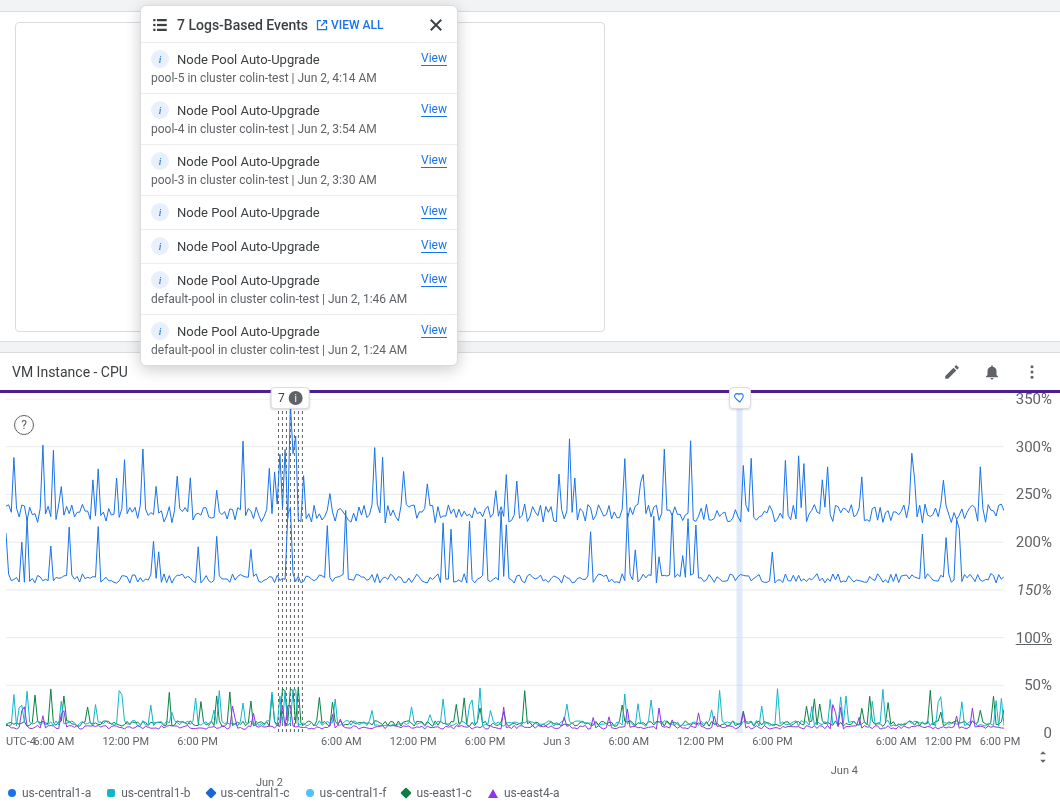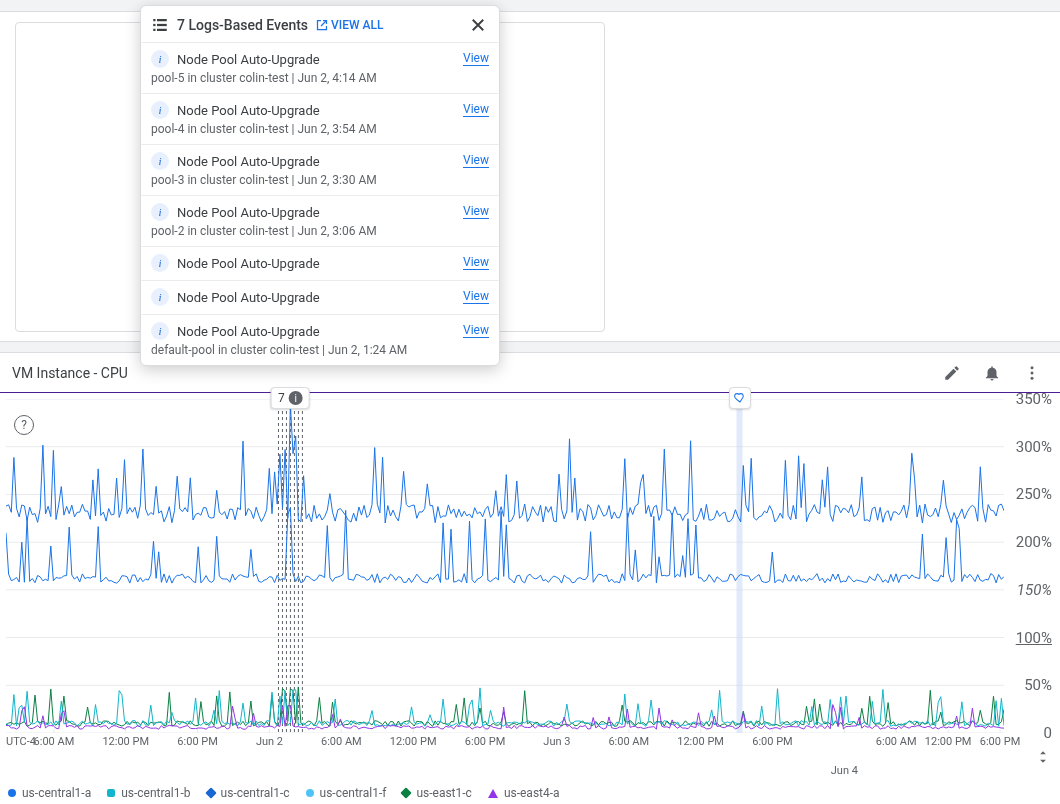--- a/index.html
+++ b/index.html
@@ -38,21 +38,21 @@
   
   .chart-card {
     background: #fff;
     border-top: 1px solid #dadce0;
     position: relative;
     height: 452px;
   }
   .chart-header {
     display: flex; align-items: center;
     height: 40px; padding: 0 12px;
-    border-bottom: 1px solid #4c1d95;
+    border-bottom: 3px solid #4c1d95;
     gap: 8px;
   }
   .chart-title { font-size: 14px; color: #3c4043; flex: 0 0 auto; }
   .chart-header .spacer { flex: 1; }
   .icon-btn {
     width: 32px; height: 32px;
     display: flex; align-items: center; justify-content: center;
     color: #5f6368; cursor: pointer; border-radius: 50%;
   }
   .chart-body { position: relative; height: 380px; }
@@ -115,21 +115,21 @@
     width: 14px; height: 14px; border-radius: 50%;
     background: #5f6368; color: #fff; font-size: 10px;
     display: inline-flex; align-items: center; justify-content: center;
   }
   .chip.heart { padding: 3px; }
   .heart-svg { color: #1a73e8; }
 
   
   .events-popup {
     position: absolute; left: 140px; top: 5px;
-    width: 360px;
+    width: 318px;
     background: #fff; border: 1px solid #dadce0;
     border-radius: 6px;
     box-shadow: 0 4px 16px rgba(0,0,0,.2);
     z-index: 50;
   }
   .ev-header {
     display: flex; align-items: center; gap: 8px;
     padding: 8px 10px 6px 10px;
   }
   .ev-header-icon { color: #3c4043; }
@@ -244,21 +244,21 @@
         <div class="y-label" style="top: 57.1429%; font-style: italic;">150%</div>
         <div class="y-label" style="top: 71.4286%; text-decoration: underline;">100%</div>
         <div class="y-label" style="top: 85.7143%; margin-left: 32px;">50%</div>
         <div class="y-label" style="top: 100%;">0</div>
       </div>
     <div class="x-labels" id="x-labels">
         <div class="x-label tz" style="left: 0px;">UTC-4</div>
         <div class="x-label" style="left: 4.8%;">6:00 AM</div>
         <div class="x-label" style="left: 12%;">12:00 PM</div>
         <div class="x-label" style="left: 19.2%;">6:00 PM</div>
-        <div class="x-label" style="left: 26.4%;">Jun 2</div>
+        <div class="x-label" style="left: 26.4%; margin-top: 41px;">Jun 2</div>
         <div class="x-label" style="left: 33.6%;">6:00 AM</div>
         <div class="x-label" style="left: 40.8%;">12:00 PM</div>
         <div class="x-label" style="left: 48%;">6:00 PM</div>
         <div class="x-label" style="left: 55.2%;">Jun 3</div>
         <div class="x-label" style="left: 62.4%;">6:00 AM</div>
         <div class="x-label" style="left: 69.6%;">12:00 PM</div>
         <div class="x-label" style="left: 76.8%;">6:00 PM</div>
         <div class="x-label" style="left: 84%; margin-top: 29px;">Jun 4</div>
         <div class="x-label" style="left: 89.2%;">6:00 AM</div>
         <div class="x-label" style="left: 94.4%;">12:00 PM</div>
@@ -354,35 +354,35 @@
         </div>
         <span class="ev-view">View</span>
         <div class="ev-sub">pool-3 in cluster colin-test | Jun 2, 3:30 AM</div>
       </div>
       <div class="ev-row">
         <div class="ev-row-top">
           <span class="ev-chip-i">i</span>
           <span class="ev-name">Node Pool Auto-Upgrade</span>
         </div>
         <span class="ev-view">View</span>
-        <div class="ev-sub">pool-2 in cluster colin-test | Jun 2, 3:06 AM</div>
-      </div>
-      <div class="ev-row">
-        <div class="ev-row-top">
-          <span class="ev-chip-i">i</span>
-          <span class="ev-name">Node Pool Auto-Upgrade</span>
-        </div>
-        <span class="ev-view">View</span>
-      </div>
-      <div class="ev-row">
-        <div class="ev-row-top">
-          <span class="ev-chip-i">i</span>
-          <span class="ev-name">Node Pool Auto-Upgrade</span>
-        </div>
-        <span class="ev-view">View</span>
+      </div>
+      <div class="ev-row">
+        <div class="ev-row-top">
+          <span class="ev-chip-i">i</span>
+          <span class="ev-name">Node Pool Auto-Upgrade</span>
+        </div>
+        <span class="ev-view">View</span>
+      </div>
+      <div class="ev-row">
+        <div class="ev-row-top">
+          <span class="ev-chip-i">i</span>
+          <span class="ev-name">Node Pool Auto-Upgrade</span>
+        </div>
+        <span class="ev-view">View</span>
+        <div class="ev-sub">default-pool in cluster colin-test | Jun 2, 1:46 AM</div>
       </div>
       <div class="ev-row">
         <div class="ev-row-top">
           <span class="ev-chip-i">i</span>
           <span class="ev-name">Node Pool Auto-Upgrade</span>
         </div>
         <span class="ev-view">View</span>
         <div class="ev-sub">default-pool in cluster colin-test | Jun 2, 1:24 AM</div>
       </div>
     </div>

